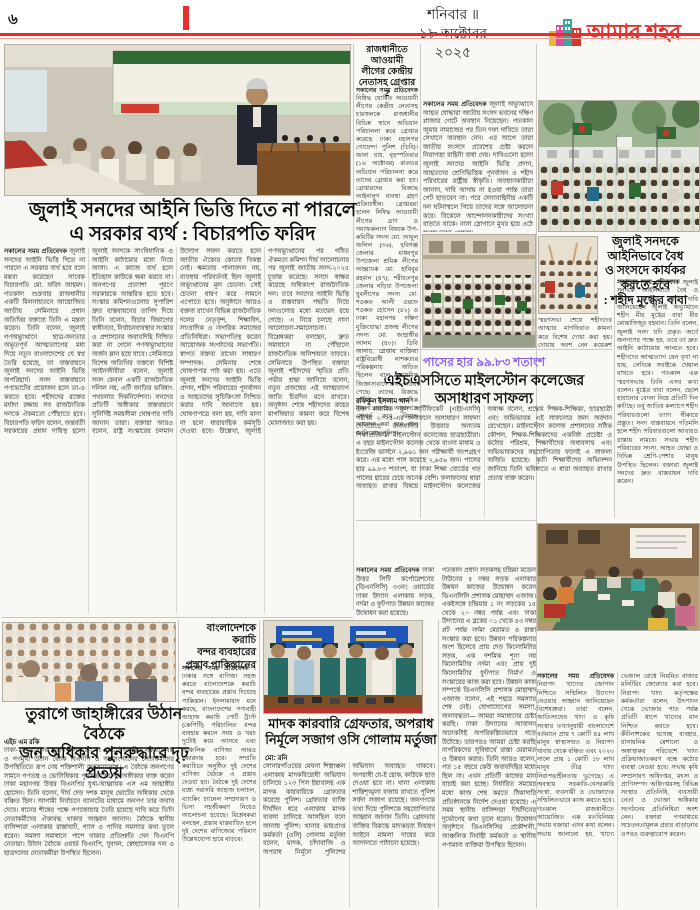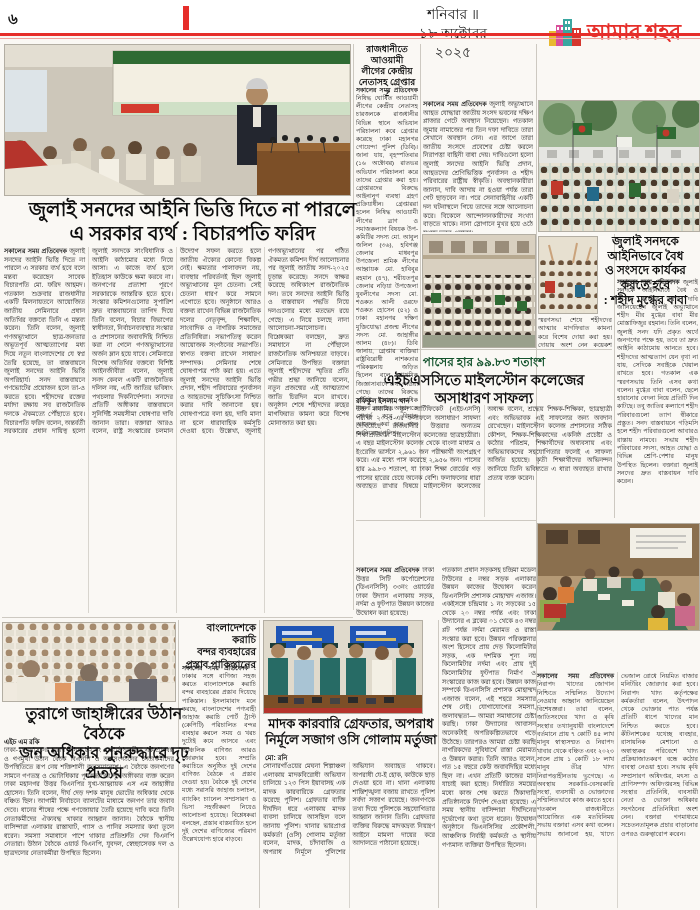--- a/index.html
+++ b/index.html
@@ -7,21 +7,21 @@
         font-family:"Liberation Sans",sans-serif;overflow:hidden;}
   .abs{position:absolute;}
   .hl{font-family:"Liberation Serif",serif;font-weight:700;color:#0d0d0d;text-align:center;
       white-space:pre-line;line-height:1.22;}
   .bt{font-size:6.4px;line-height:1.34;text-align:justify;color:#1c1c1c;overflow:hidden;}
   .rep{font-weight:700;}
   .photo{overflow:hidden;border:1px solid #b3aea3;background:#d6d0c4;}
   .photo svg{display:block;width:100%;height:100%;}
   .vr{width:1px;background:#cdc9c1;}
   .hrule{height:1px;background:#cdc9c1;}
-  .kicker{font-family:"Liberation Serif",serif;font-weight:700;text-align:center;color:#14532d;}
+  .kicker{font-family:"Liberation Serif",serif;font-weight:700;text-align:center;color:#8b5cf6;}
   .byline{font-size:6.8px;font-weight:700;color:#111;}
   
   #hdr{position:absolute;left:0;top:0;width:700px;height:34px;background:#fff;}
   #pgnum{position:absolute;left:8px;top:7px;font-size:15px;font-weight:700;color:#111;}
   #masthead{position:absolute;left:27px;top:3px;font-size:23px;font-weight:800;color:#0a0a0a;
             font-family:"Liberation Serif",serif;letter-spacing:-0.5px;}
   #mastbar{position:absolute;left:183px;top:6px;width:6px;height:24px;background:#e62e2a;}
   #dateblk{position:absolute;left:408px;top:5px;width:90px;text-align:center;font-size:14px;
            line-height:1.35;color:#222;white-space:pre-line;}
   #logo{position:absolute;left:548px;top:2px;height:31px;display:flex;align-items:center;margin-top:16px;}

